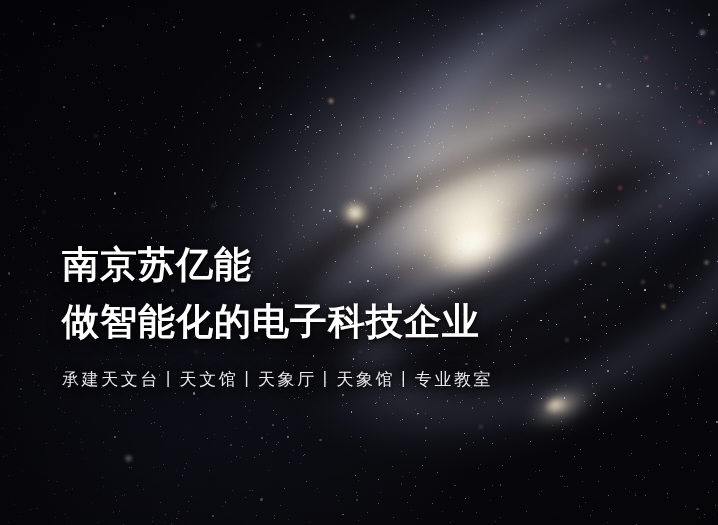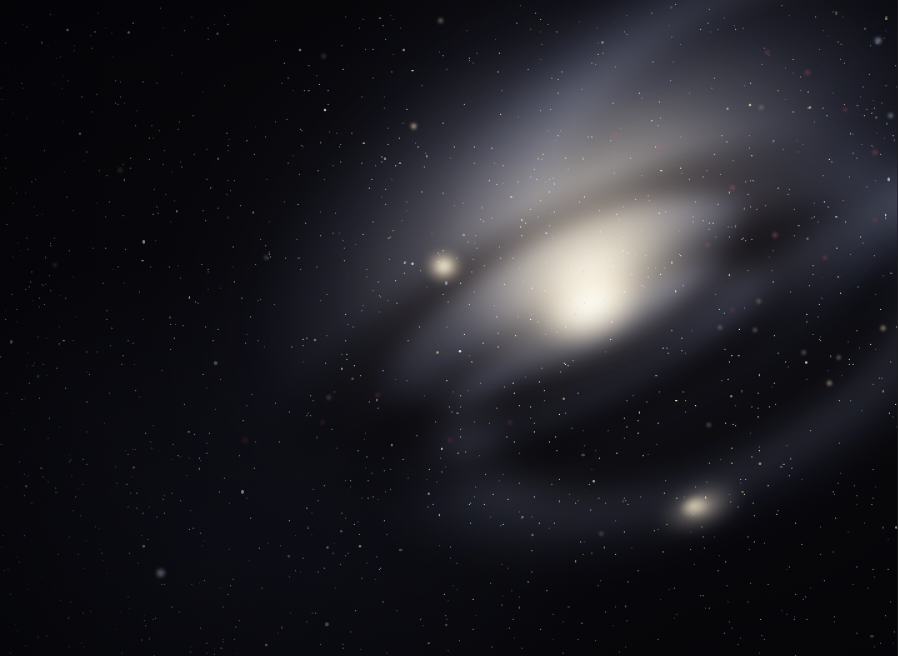--- a/index.html
+++ b/index.html
@@ -1829,14 +1829,19 @@
       <div class="bigstar" style="left: 42px; top: 210px; width: 4px; height: 4px; background: radial-gradient(circle, rgba(255, 255, 255, 0.45) 0%, rgba(255, 214, 172, 0.337) 32%, rgba(255, 214, 172, 0) 72%);"></div>
       <div class="bigstar" style="left: 257px; top: 43px; width: 4px; height: 4px; background: radial-gradient(circle, rgba(255, 255, 255, 0.5) 0%, rgba(214, 228, 255, 0.376) 32%, rgba(214, 228, 255, 0) 72%);"></div>
       <div class="bigstar" style="left: 607px; top: 84px; width: 4px; height: 4px; background: radial-gradient(circle, rgba(255, 255, 255, 0.5) 0%, rgba(255, 216, 178, 0.376) 32%, rgba(255, 216, 178, 0) 72%);"></div>
       <div class="bigstar" style="left: 574px; top: 260px; width: 4px; height: 4px; background: radial-gradient(circle, rgba(255, 255, 255, 0.5) 0%, rgba(255, 212, 168, 0.376) 32%, rgba(255, 212, 168, 0) 72%);"></div>
       <div class="bigstar" style="left: 261px; top: 316px; width: 4px; height: 4px; background: radial-gradient(circle, rgba(255, 255, 255, 0.45) 0%, rgba(220, 230, 255, 0.337) 32%, rgba(220, 230, 255, 0) 72%);"></div>
       <div class="bigstar" style="left: 479px; top: 425px; width: 4px; height: 4px; background: radial-gradient(circle, rgba(255, 255, 255, 0.45) 0%, rgba(220, 230, 255, 0.337) 32%, rgba(220, 230, 255, 0) 72%);"></div>
     </div>
 
   <div class="vignette"></div>
 
+  <div class="copy">
+    <div class="headline-1">南京苏亿能</div>
+    <div class="headline-2">做智能化的电子科技企业</div>
+    <div class="subline">承建天文台丨天文馆丨天象厅丨天象馆丨专业教室</div>
+  </div>
 
 </div>
 
 </body></html>

